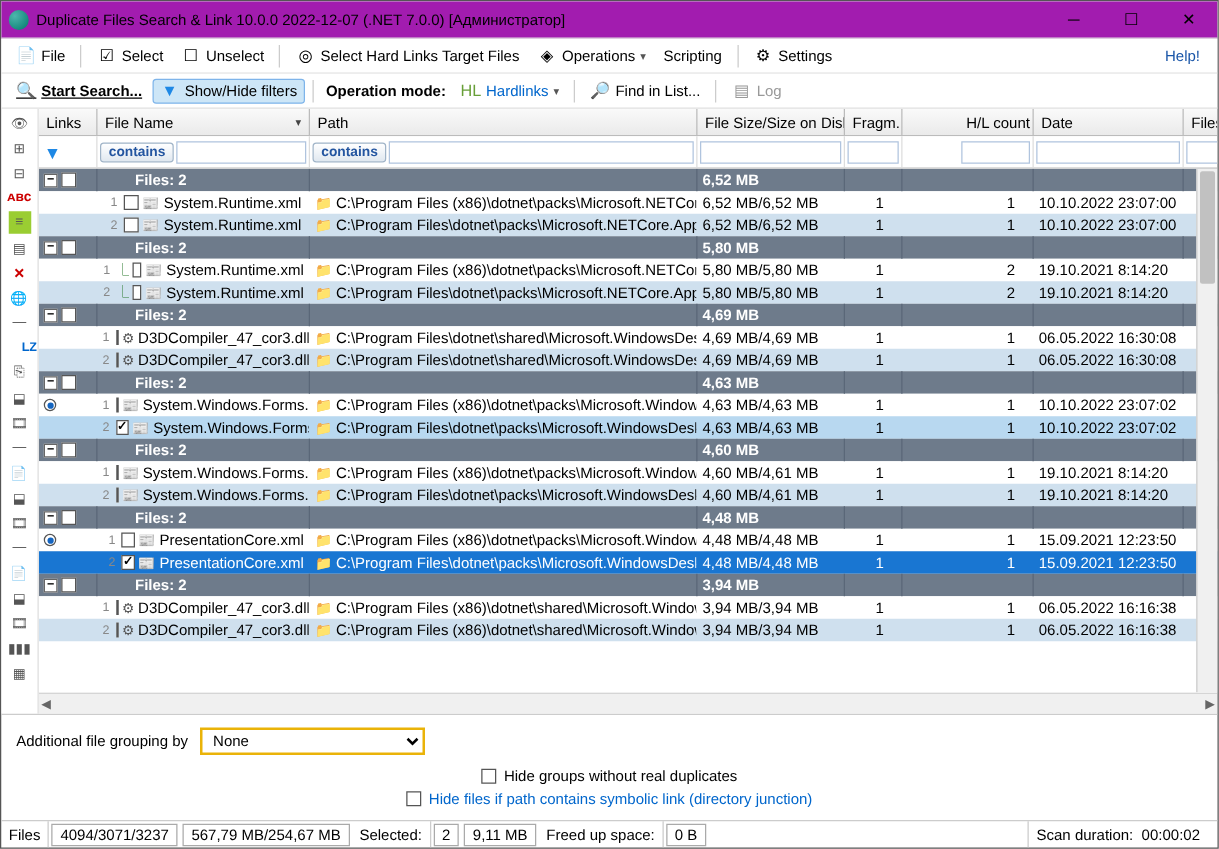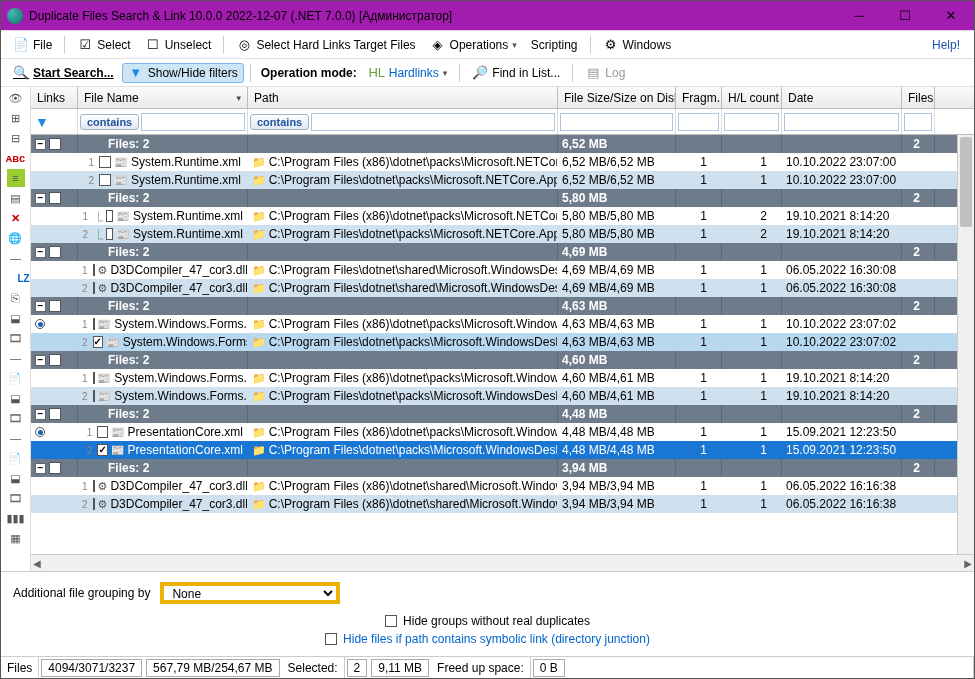--- a/index.html
+++ b/index.html
@@ -73,28 +73,28 @@
 .xmlico { color: #7b1fa2; }
 .dllico { color: #555; }
 .rowidx { color: #888; font-size: 10px; margin-right: 2px; width: 12px; text-align: right; display: inline-block; }
 
 
 .c-links { width: 47px; flex: none; }
 .c-name  { width: 170px; flex: none; }
 .c-path  { width: 310px; flex: none; }
 .c-size  { width: 118px; flex: none; }
 .c-frag  { width: 46px; flex: none; }
-.c-hl    { width: 60px; flex: none; }
+.c-hl    { width: 60px; flex: none; margin-left: 45px; }
 .c-date  { width: 120px; flex: none; }
 .c-files { width: 33px; flex: none; }
 
 
 .bottom { padding: 10px 12px 6px; border-top: 1px solid #ccc; }
 .grouping { display: flex; align-items: center; gap: 10px; margin-bottom: 10px; }
-.grouping select { width: 180px; height: 22px; border: 4px solid #eab308; background: #fff; padding: 0 4px; font-size: 12px; }
+.grouping select { width: 180px; height: 22px; border: 2px solid #eab308; background: #fff; padding: 0 4px; font-size: 12px; }
 .checkrow { display: flex; align-items: center; gap: 6px; margin: 4px 0; font-size: 12px; justify-content: center; }
 .checkrow.link { color: #0066cc; }
 
 
 .statusbar { display: flex; align-items: center; height: 22px; border-top: 1px solid #ccc; font-size: 12px; }
 .sseg { padding: 2px 6px; border-right: 1px solid #ccc; height: 100%; display: flex; align-items: center; }
 .sseg.box { border: 1px solid #aaa; margin: 0 2px; height: 18px; }
 .sseg.flex { flex: 1; }
 .statusbar .right { margin-left: auto; padding-right: 14px; }
 </style>
@@ -133,21 +133,21 @@
   <div class="tbtn drop">
       <span class="ico">◈</span>
       <span>Operations</span>
     </div>
   <div class="tbtn">
       <span>Scripting</span>
     </div>
   <div class="sep"></div>
   <div class="tbtn">
       <span class="ico">⚙</span>
-      <span>Windows</span>
+      <span>Settings</span>
     </div>
   <div class="tbtn help">
       <span>Help!</span>
     </div>
 </div>
 
 <div class="toolbar2">
   <div class="tbtn bold" style="text-decoration: underline">
       <span class="ico">🔍</span>
       <span>Start Search...</span>
@@ -646,13 +646,17 @@
 <div class="statusbar">
   <div class="sseg">Files</div>
   <div class="sseg box">4094/3071/3237</div>
   <div class="sseg box">567,79 MB/254,67 MB</div>
   <div class="sseg">Selected:</div>
   <div class="sseg box">2</div>
   <div class="sseg box">9,11 MB</div>
   <div class="sseg">Freed up space:</div>
   <div class="sseg box">0 B</div>
   <div class="sseg flex"></div>
+  <div class="sseg right" style="border:none">
+    <span>Scan duration:</span>&nbsp;&nbsp;
+    <span>00:00:02</span>
+  </div>
 </div>
 
 </body></html>

